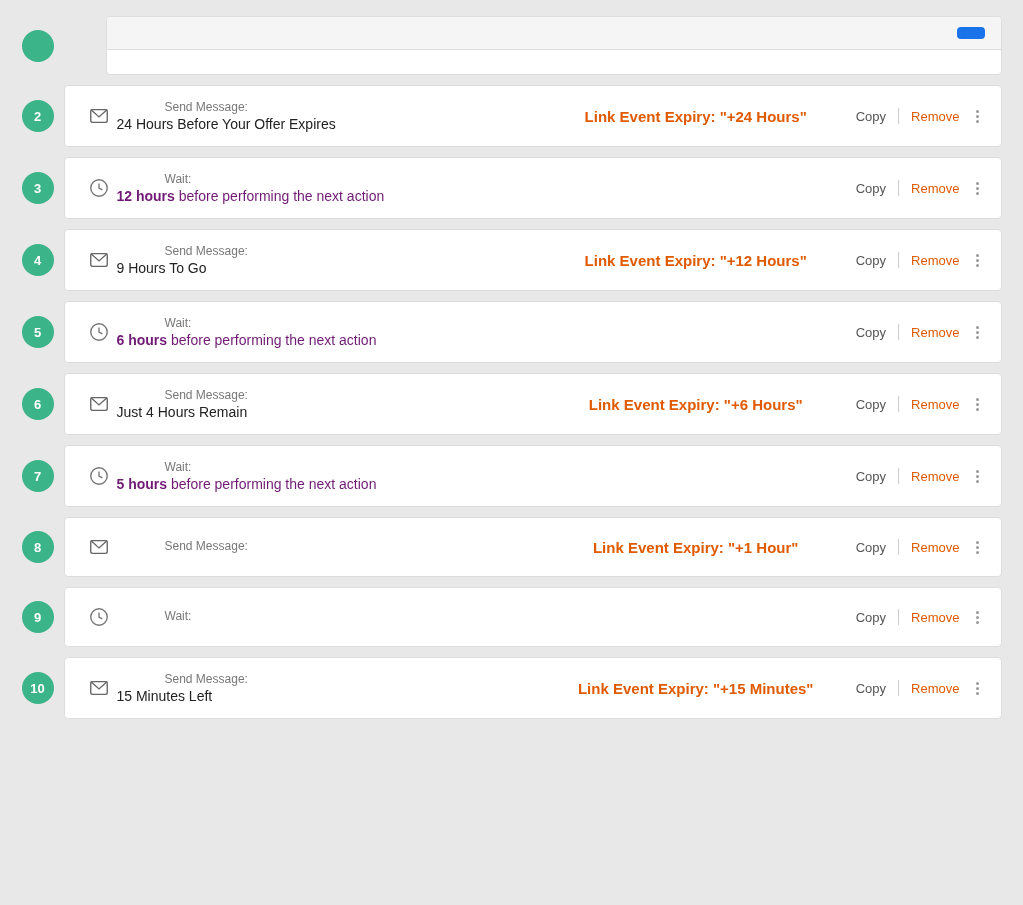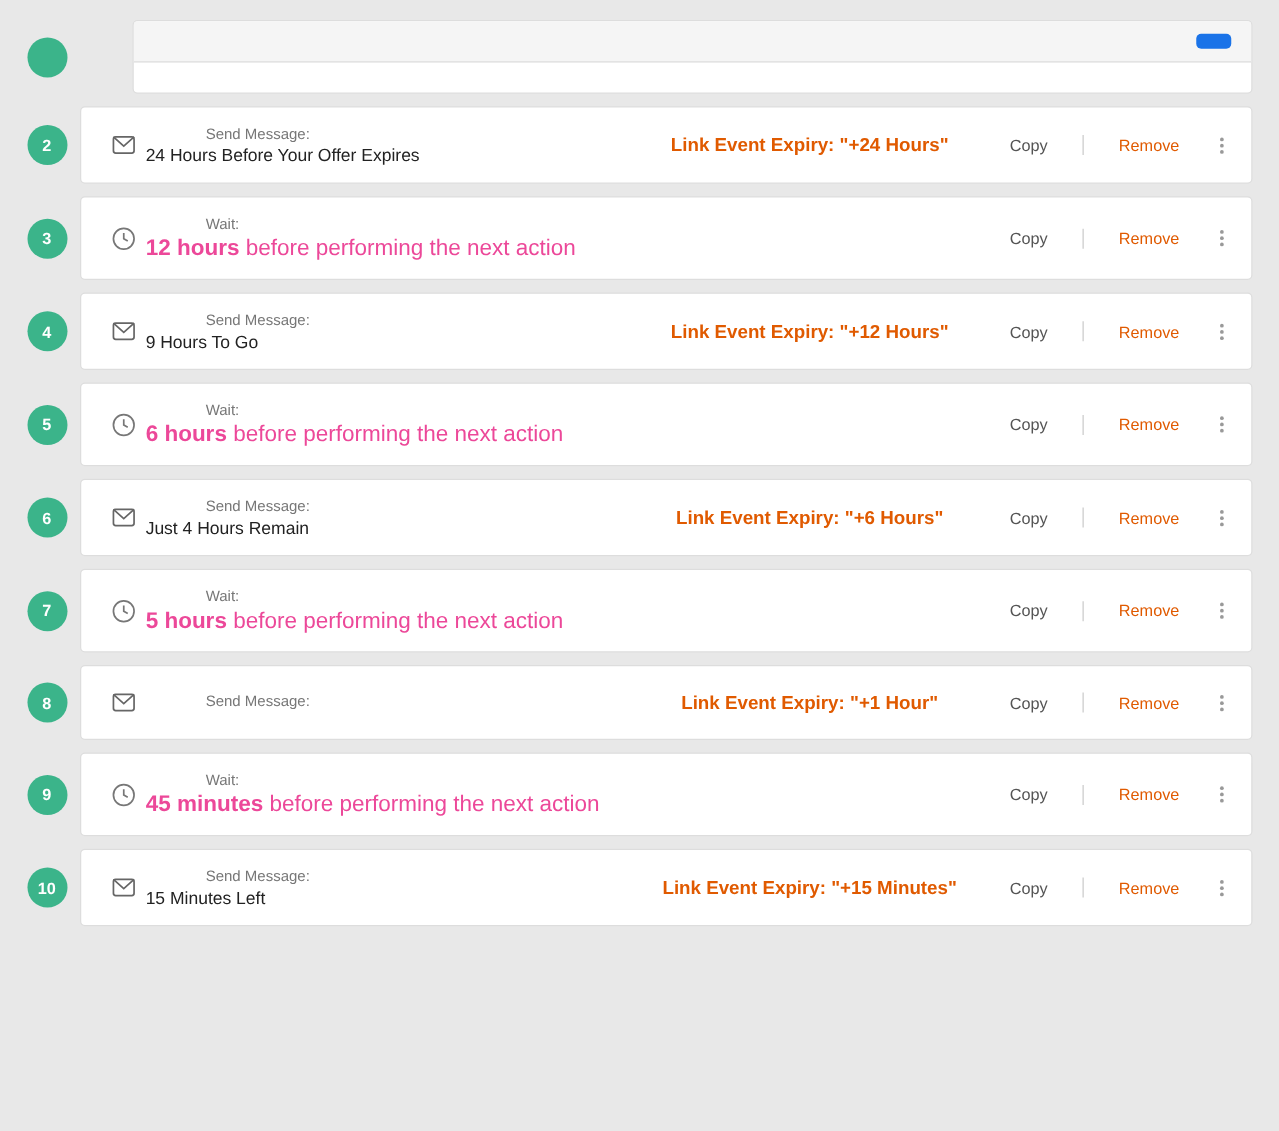--- a/index.html
+++ b/index.html
@@ -103,39 +103,39 @@
       color: #777;
       margin-bottom: 2px;
       margin-left: 48px;
     }
     .step-name {
       font-size: 14px;
       font-weight: 400;
       color: #222;
     }
     .step-name-normal {
-      font-size: 18px;
-      color: #ec4899;
+      font-size: 14px;
+      color: #701a75;
     }
     .step-name-normal strong {
       font-weight: 700;
     }
     .link-event {
       flex: 0 0 auto;
       font-size: 15px;
       font-weight: 600;
       color: #e05a00;
       margin-right: 20px;
       min-width: 260px;
       text-align: center;
     }
     .step-actions {
       display: flex;
       align-items: center;
-      gap: 16px;
+      gap: 0;
       flex-shrink: 0;
     }
     .action-btn {
       background: none;
       border: none;
       cursor: pointer;
       font-size: 13px;
       color: #555;
       padding: 4px 10px;
     }
@@ -380,21 +380,20 @@
         <div class="step-circle">9</div>
         <div class="step-card">
           <div class="step-icon">
             <svg class="icon-clock" viewBox="0 0 24 24" fill="none" stroke="#777" stroke-width="1.5">
   <circle cx="12" cy="12" r="9"></circle>
   <polyline points="12,7 12,12 15.5,14"></polyline>
 </svg>
           </div>
           <div class="step-info">
             <div class="step-label">Wait:</div>
-            <div class="step-name-normal"><strong>45 minutes</strong> before performing the next action</div>
           </div>
           <div class="step-actions">
             <button class="action-btn">Copy</button>
             <div class="divider"></div>
             <button class="action-btn remove" style="color: rgb(224, 90, 0);">Remove</button>
             <button class="dots-btn">
               <span></span>
               <span></span>
               <span></span>
             </button>

